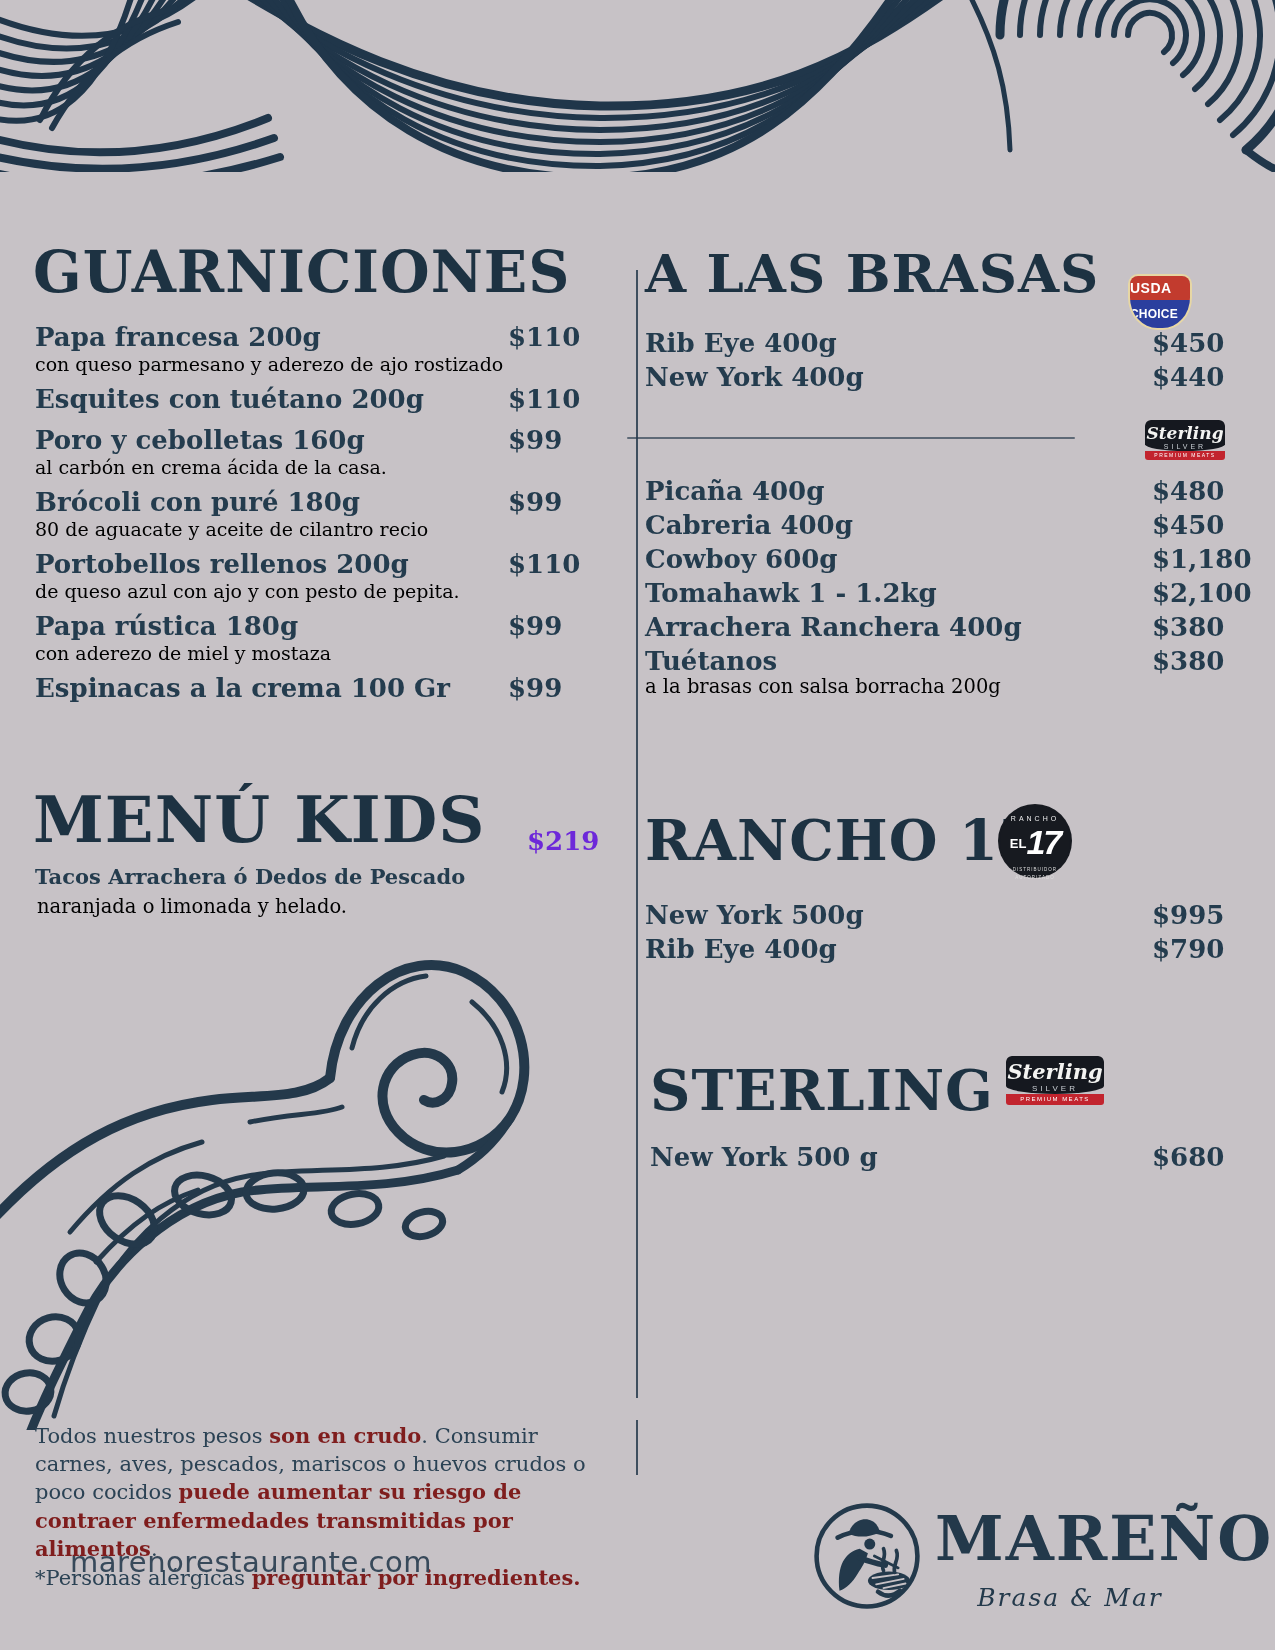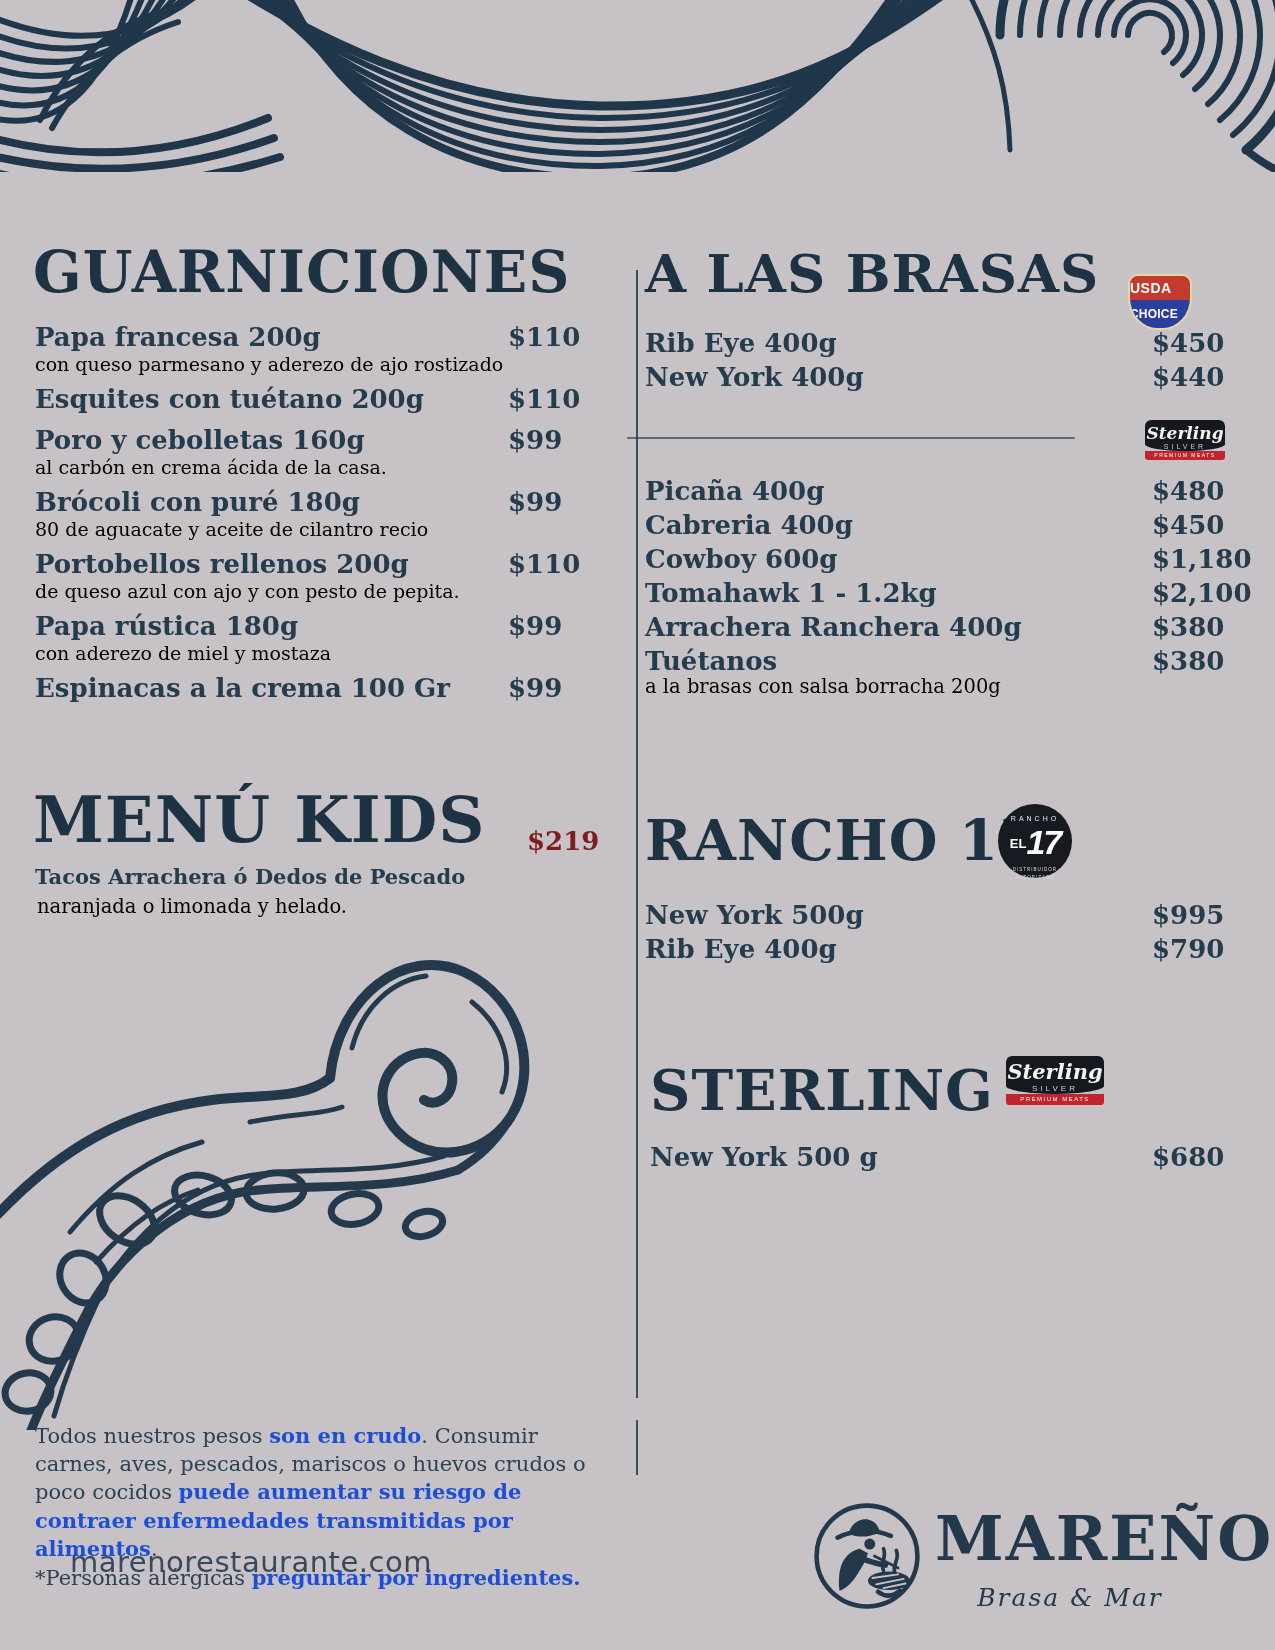--- a/index.html
+++ b/index.html
@@ -60,21 +60,21 @@
     color:#fff;text-align:center;font-family:"Liberation Sans",sans-serif;
     box-shadow:0 0 0 2px #171a20;
   }
   .el17 .arc{font-size:7px;letter-spacing:3px;line-height:12px;padding-top:7px;color:#eee;}
   .el17 .mid{line-height:34px;white-space:nowrap;}
   .el17 .el{font-size:13px;font-weight:bold;vertical-align:6px;letter-spacing:0;}
   .el17 .num{font-size:34px;font-weight:bold;font-style:italic;letter-spacing:-2px;}
   .el17 .arcb{font-size:4.5px;letter-spacing:1px;line-height:8px;color:#ddd;}
   
   .disc{font-size:21px;line-height:27.5px;color:#2b4254;}
-  .disc b{color:#1d4ed8;}
+  .disc b{color:#7f1d1d;}
   .site{font-family:"DejaVu Sans","Liberation Sans",sans-serif;font-size:29px;color:#37495a;letter-spacing:.5px;}
   .brandname{font-weight:bold;font-size:62px;letter-spacing:2px;color:#23394b;line-height:1;white-space:nowrap;}
   .tagline{font-style:italic;font-size:25px;color:#23394b;letter-spacing:2px;text-align:center;}
   svg{display:block;}
 </style>
 </head>
 <body>
 
 <svg class="abs" style="left:0;top:0" width="1275" height="172" viewBox="0 0 1275 172">
   <g stroke="#20364a" fill="none" stroke-linecap="round">
@@ -146,21 +146,21 @@
       <span class="iprice pcol-left">$99</span></div>
     <div class="idesc">con aderezo de miel y mostaza</div>
   </div>
   <div class="mi">
     <div class="row"><span class="iname">Espinacas a la crema 100 Gr</span>
       <span class="iprice pcol-left">$99</span></div>
   </div>
 </div>
 
 <div class="abs sec-title" style="left:33px;top:788px;font-size:64px">MENÚ KIDS</div>
-<div class="abs" style="left:527px;top:826px;font-size:26px;font-weight:bold;color:#7f1d1d">$219</div>
+<div class="abs" style="left:527px;top:826px;font-size:26px;font-weight:bold;color:#6d28d9">$219</div>
 <div class="abs iname" style="left:35px;top:860px;font-size:21px">Tacos Arrachera ó Dedos de Pescado</div>
 <div class="abs idesc" style="left:37px;top:896px;font-size:19.5px">naranjada o limonada y helado.</div>
 
 <div class="abs sec-title" style="left:645px;top:247px;font-size:53px">A LAS BRASAS</div>
 
 <div class="abs usda" style="left:1128px;top:274px">
   <div class="t">USDA</div>
   <div class="b">CHOICE</div>
 </div>
 

